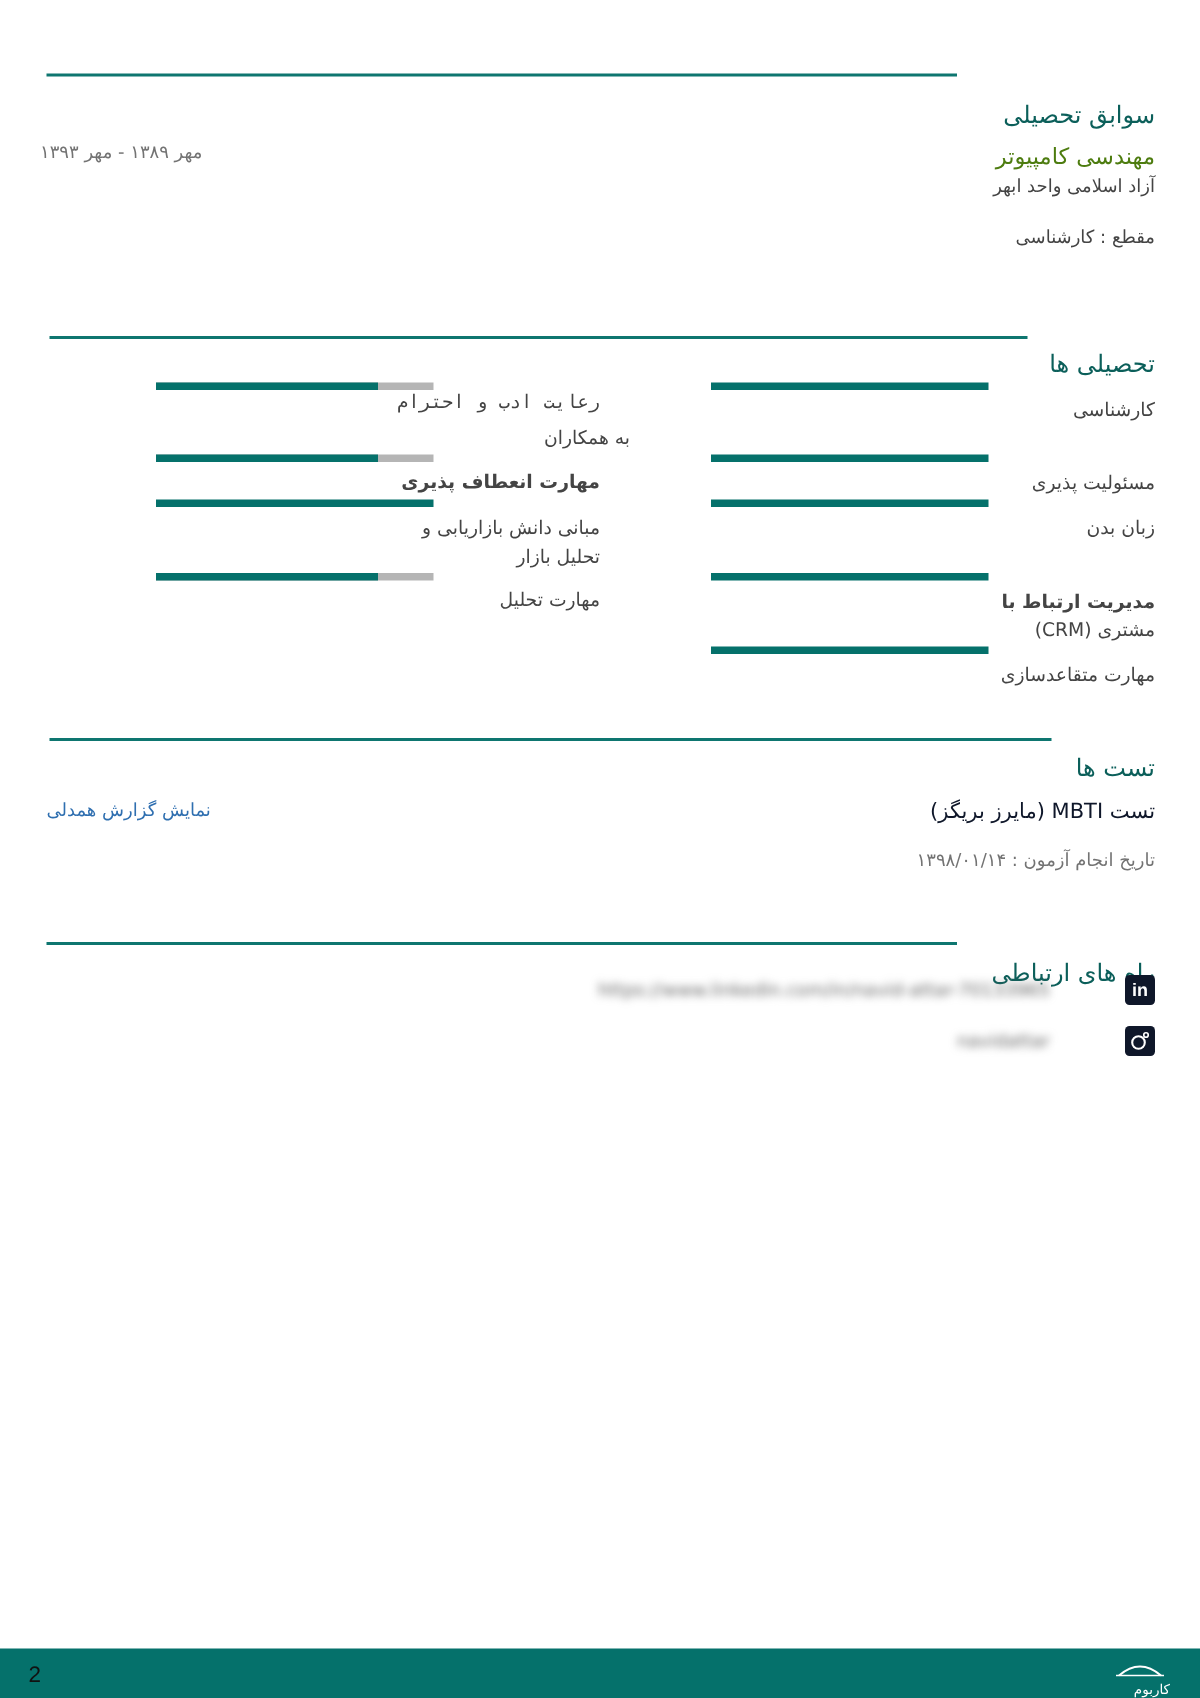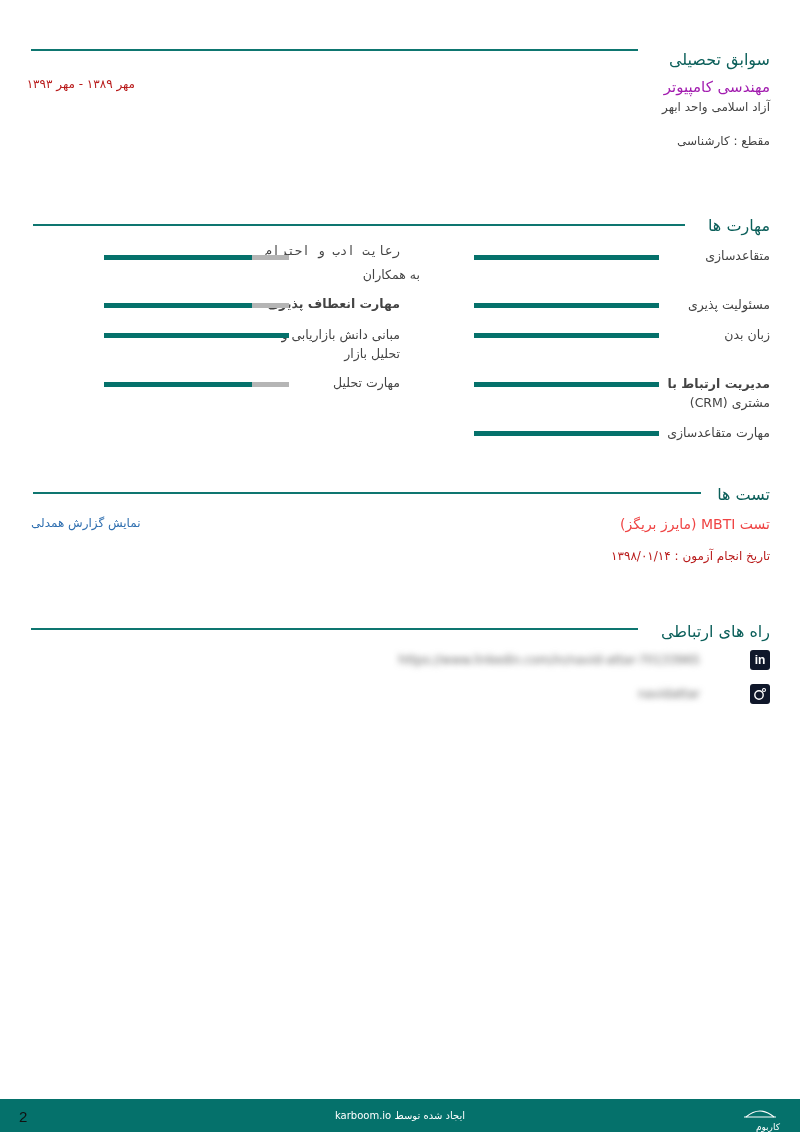--- a/index.html
+++ b/index.html
@@ -1,45 +1,45 @@
 <!DOCTYPE html>
 <html><head>
 <meta charset="utf-8">
 <style>
   * { box-sizing: border-box; margin: 0; padding: 0; }
   html, body { width: 800px; height: 1132px; background: #ffffff; overflow: hidden; }
   body { position: relative; font-family: "DejaVu Sans", sans-serif; color: #333; }
   .abs { position: absolute; }
-  .rtl { direction: rtl; text-align: right; }
+  .rtl { direction: rtl; text-align: right; margin-top: 17px; }
   .section-title { color: #0b5f5a; font-size: 16px; white-space: nowrap; }
   .rule { height: 2px; background: #0e7670; }
-  .muted { color: #b91c1c; font-size: 12px; }
+  .muted { color: #737373; font-size: 12px; }
   .body-text { color: #444; font-size: 13px; }
   .bar { height: 5px; background: #b5b5b5; }
   .bar-fill { height: 5px; background: #05716b; }
   .skill-label { color: #444; font-size: 12.5px; line-height: 20px; white-space: nowrap; }
   .blur { filter: blur(3px); color: #666; font-size: 12px; white-space: nowrap; }
   .icon-box { width: 20px; height: 20px; background: #0f172a; border-radius: 3px; display: flex; align-items: center; justify-content: center; }
   .footer { left: 0; top: 1099px; width: 800px; height: 33px; background: #05716b; }
 </style>
 </head>
 <body>
 
 <div class="abs rule" style="left:31px; top:49px; width:607px;"></div>
 <div class="abs rtl section-title" style="right:30px; top:50px; font-size:16px;">سوابق تحصیلی</div>
-<div class="abs rtl" style="right:30px; top:78px; font-size:15px; color:#a21caf;">مهندسی کامپیوتر</div>
+<div class="abs rtl" style="right:30px; top:78px; font-size:15px; color:#4d7c0f;">مهندسی کامپیوتر</div>
 <div class="abs rtl body-text" style="right:30px; top:100px; font-size:12px;">آزاد اسلامی واحد ابهر</div>
 <div class="abs rtl body-text" style="right:30px; top:134px; font-size:12px;">مقطع : کارشناسی</div>
 <div class="abs rtl muted" style="left:31px; top:77px; width:104px; font-size:12px; white-space:nowrap;">مهر ۱۳۸۹ - مهر ۱۳۹۳</div>
 
 <div class="abs rule" style="left:33px; top:224px; width:652px;"></div>
-<div class="abs rtl section-title" style="right:30px; top:216px;">مهارت ها</div>
+<div class="abs rtl section-title" style="right:30px; top:216px;">تحصیلی ها</div>
 
 <div>
-  <div class="abs rtl skill-label" style="right:30px; top:246px;">متقاعدسازی</div>
+  <div class="abs rtl skill-label" style="right:30px; top:246px;">کارشناسی</div>
   <div class="abs bar-fill" style="left:474px; top:255px; width:185px;"></div>
 </div>
 <div>
   <div class="abs rtl skill-label" style="right:30px; top:295px;">مسئولیت پذیری</div>
   <div class="abs bar-fill" style="left:474px; top:303px; width:185px;"></div>
 </div>
 <div>
   <div class="abs rtl skill-label" style="right:30px; top:325px;">زبان بدن</div>
   <div class="abs bar-fill" style="left:474px; top:333px; width:185px;"></div>
 </div>
@@ -75,21 +75,21 @@
 </div>
 <div>
   <div class="abs rtl skill-label" style="right:400px; top:373px;">مهارت تحلیل</div>
   <div class="abs bar" style="left:104px; top:382px; width:185px;">
       <div class="bar-fill" style="width:80%;"></div>
     </div>
 </div>
 
 <div class="abs rule" style="left:33px; top:492px; width:668px;"></div>
 <div class="abs rtl section-title" style="right:30px; top:485px;">تست ها</div>
-<div class="abs rtl" style="right:30px; top:516px; font-size:14px; color:#ef4444; white-space:nowrap;">تست MBTI (مایرز بریگز)</div>
+<div class="abs rtl" style="right:30px; top:516px; font-size:14px; color:#0f172a; white-space:nowrap;">تست MBTI (مایرز بریگز)</div>
 <div class="abs rtl muted" style="right:30px; top:549px; white-space:nowrap;">تاریخ انجام آزمون : ۱۳۹۸/۰۱/۱۴</div>
 <a class="abs rtl" style="left:31px; top:516px; font-size:12px; color:#2f6fb0; text-decoration:none; white-space:nowrap; cursor:pointer;">نمایش گزارش همدلی</a>
 
 <div class="abs rule" style="left:31px; top:628px; width:607px;"></div>
 <div class="abs rtl section-title" style="right:30px; top:622px;">راه های ارتباطی</div>
 
 <div>
   <div class="abs icon-box" style="left:750px; top:650px;">
     <span style="color:#fff; font-family:'Liberation Sans', sans-serif; font-weight:bold; font-size:12px; line-height:1;">in</span>
   </div>
@@ -100,21 +100,20 @@
     <svg width="14" height="14" viewBox="0 0 14 14">
       <circle cx="6" cy="8" r="4.2" fill="none" stroke="#fff" stroke-width="1.4"></circle>
       <circle cx="11" cy="3" r="1.5" fill="none" stroke="#fff" stroke-width="1.1"></circle>
     </svg>
   </div>
   <a class="abs blur" style="right:100px; top:687px;">navidattar</a>
 </div>
 
 <div class="abs footer">
   <div class="abs" style="left:19px; top:9px; font-family:'Liberation Sans', sans-serif; font-size:15px; color:#111;">2</div>
-  <div class="abs" style="left:0; width:800px; top:11px; text-align:center; direction:rtl; font-size:10px; color:#fff;">ایجاد شده توسط karboom.io</div>
   <div class="abs" style="left:740px; top:5px; width:40px; height:24px;">
     <svg width="40" height="12" viewBox="0 0 40 12">
       <path d="M6 10 Q20 -2 34 10" fill="none" stroke="#fff" stroke-width="1.2"></path>
       <line x1="4" y1="10" x2="36" y2="10" stroke="#fff" stroke-width="1"></line>
     </svg>
     <div style="font-size:9px; color:#fff; text-align:right; direction:rtl; margin-top:-1px;">کاربوم</div>
   </div>
 </div>
 
 </body></html>

